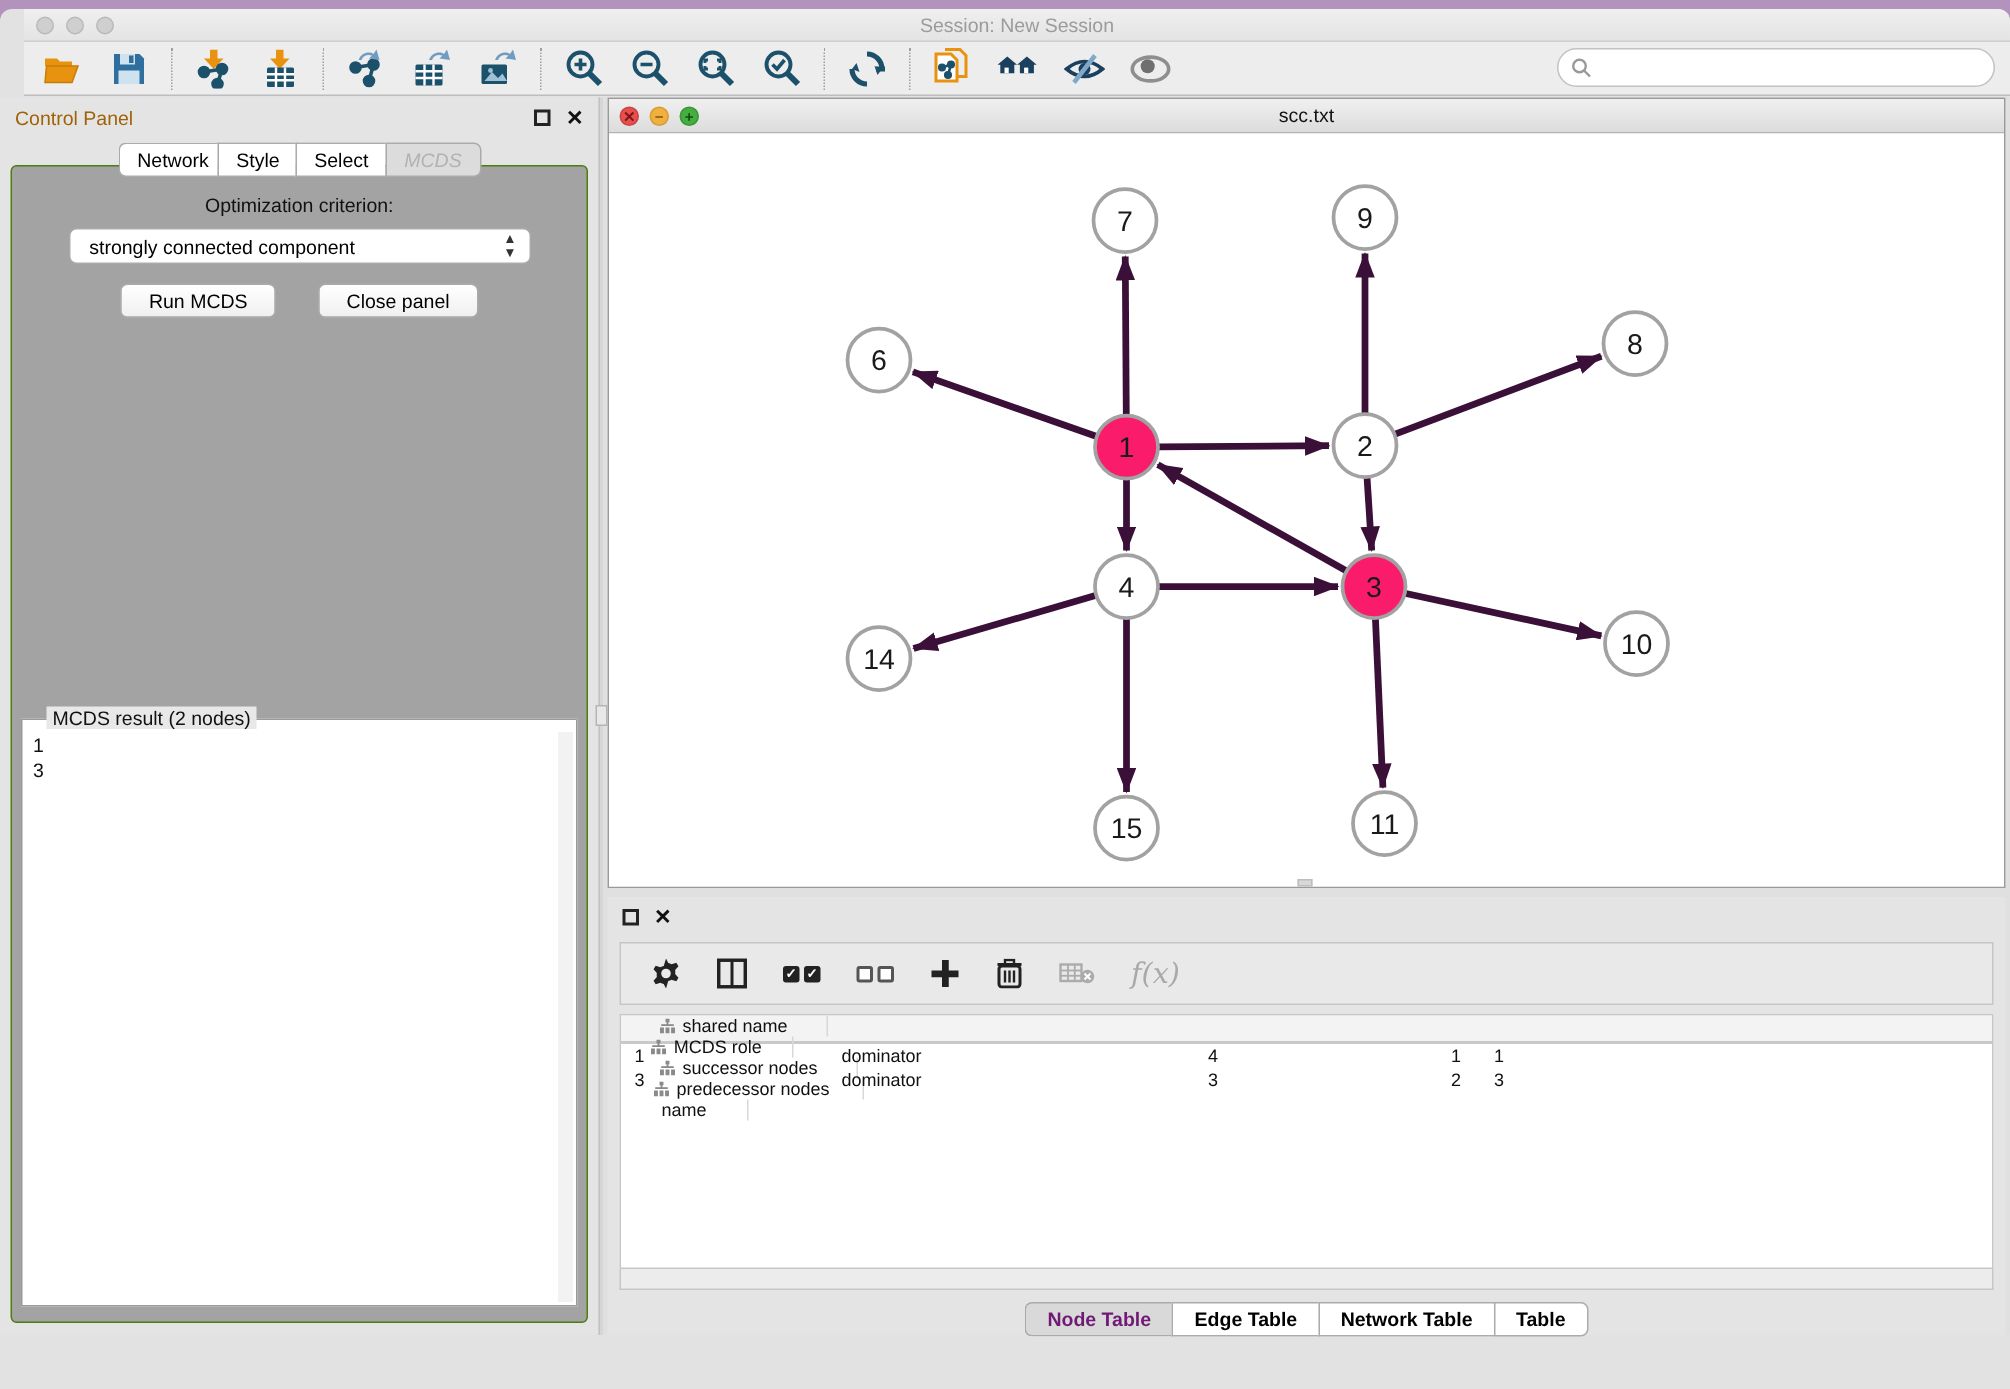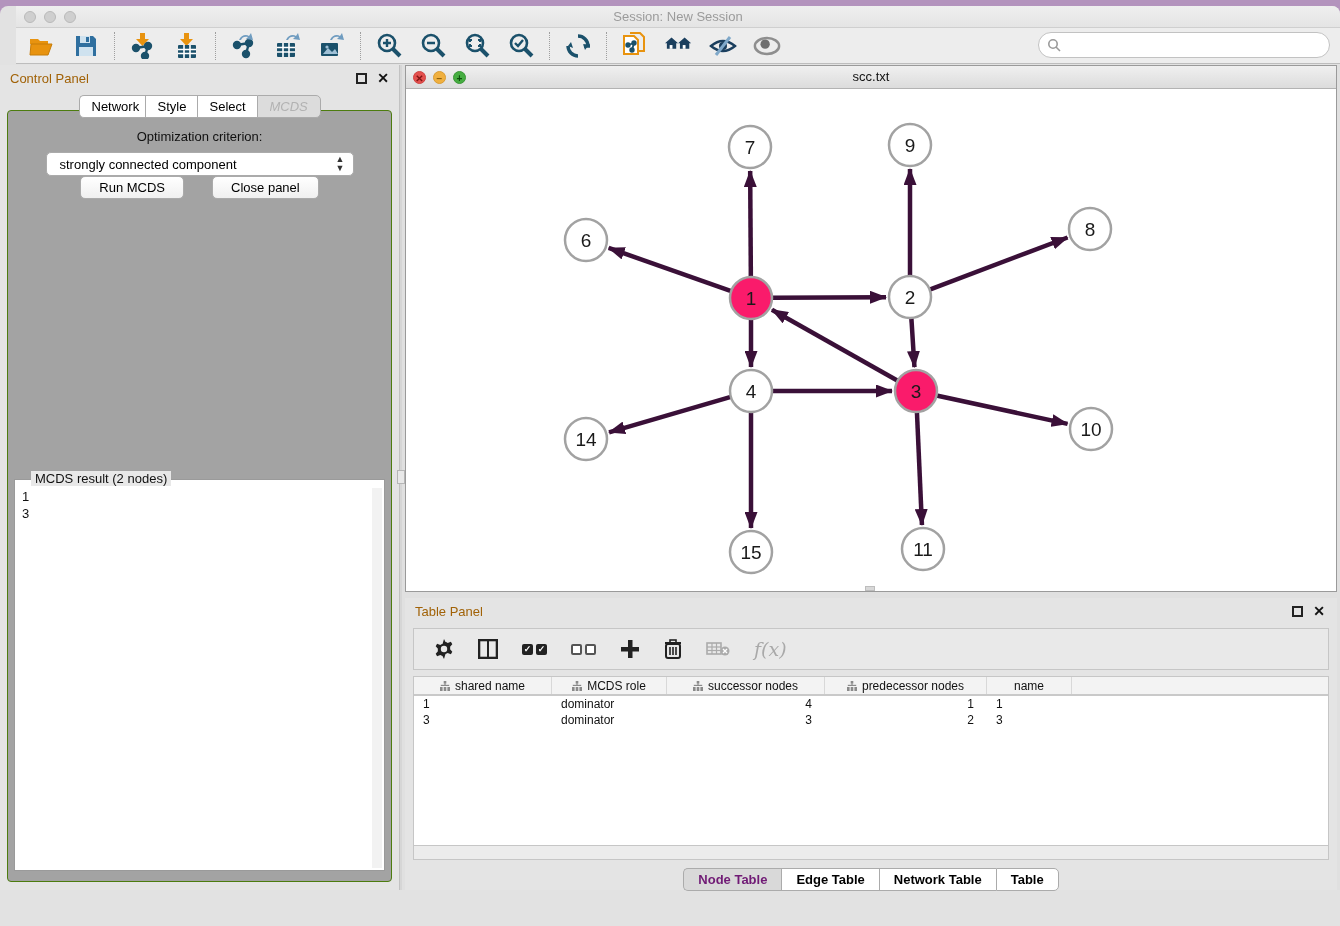--- a/index.html
+++ b/index.html
@@ -34,21 +34,21 @@
   .panel-close { font-size:14px; font-weight:bold; color:#111; cursor:pointer; line-height:1; }
   .cp-tabs { display:flex; justify-content:center; margin-top:4px; position:relative; z-index:2; }
   .cp-tab { font-size:13px; padding:3px 12px; background:#fff; border:1px solid #ababab; border-right:none; cursor:pointer; color:#000; }
   .cp-tab:first-child { border-radius:5px 0 0 5px; }
   .cp-tab:last-child { border-right:1px solid #ababab; border-radius:0 5px 5px 0; }
   .cp-tab.sel { background:#dcdcdc; color:#b2b2b2; }
   .cp-body { position:absolute; left:7px; right:7px; top:45px; bottom:8px; background:#a3a3a3; border:1px solid #4d7c0f; border-radius:4px; }
   .opt-label { text-align:center; font-size:13px; color:#111; margin-top:18px; }
   .dropdown { position:relative; margin:8px auto 0; width:308px; height:24px; background:#fff; border:1px solid #ababab; border-radius:5px; font-size:13px; display:flex; align-items:center; padding-left:13px; cursor:pointer; }
   .dd-arrows { position:absolute; right:8px; top:2px; font-size:9px; line-height:9px; color:#333; text-align:center; }
-  .btn-row { display:flex; justify-content:center; gap:28px; }
+  .btn-row { display:flex; justify-content:center; gap:28px; margin-top:13px; }
   .std-btn { height:23px; padding:0 18px; background:linear-gradient(#ffffff,#f0f0f0); border:1px solid #ababab; border-radius:5px; font-size:13px; font-family:"Liberation Sans",sans-serif; cursor:pointer; }
   .result-box { position:absolute; left:6px; right:6px; top:368px; bottom:10px; border:1px solid #9a9a9a; background:#fff; }
   .result-legend { position:absolute; top:-9px; left:16px; background:#e8e8e8; padding:0 4px; font-size:13px; color:#111; }
   .result-text { position:absolute; left:2px; top:8px; right:14px; bottom:2px; font-size:13px; color:#111; padding-left:5px; white-space:pre; overflow:hidden; line-height:17px; }
   .result-scroll { position:absolute; right:2px; top:8px; width:10px; bottom:2px; background:#f2f2f2; }
 
   
   .net-win { position:absolute; left:405px; top:0px; width:932px; height:527px; border:1px solid #9a9a9a; background:#fff; }
   .net-head { height:23px; background:linear-gradient(#f0f0f0,#dcdcdc); border-bottom:1px solid #b3b3b3; position:relative; }
   .net-title { text-align:center; font-size:13px; line-height:22px; color:#111; }
@@ -58,21 +58,21 @@
   .tl.grn { left:47px; background:#46ad41; color:#0d4f0c; border:1px solid #3a9636; }
   .net-body { position:relative; width:930px; height:502px; background:#fff; }
   .resize-dot { position:absolute; left:459px; bottom:0px; width:10px; height:5px; background:#d8d8d8; border:1px solid #bdbdbd; }
 
   
   .table-panel { position:absolute; left:405px; top:533px; width:932px; bottom:0; background:#e4e4e4; }
   .tp-toolbar { margin:4px 8px 0 8px; height:42px; background:#e9e9e9; border:1px solid #c6c6c6; display:flex; align-items:center; gap:24px; padding-left:20px; }
   .tp-btn { display:flex; align-items:center; justify-content:center; cursor:pointer; }
   .fx { font-family:"DejaVu Serif", serif; font-style:italic; font-size:19px; color:#a9a9a9; }
   .tbl { margin:6px 8px 0 8px; background:#fff; border:1px solid #c6c6c6; height:170px; overflow:hidden; }
-  .tbl-head { display:flex; background:#f3f3f3; border-bottom:2px solid #c9c9c9; height:19px; }
+  .tbl-head { display:flex; background:#f3f3f3; border-bottom:2px solid #c9c9c9; height:19px;flex-direction:column; }
   .th { display:flex; align-items:center; justify-content:center; gap:5px; font-size:12px; color:#111; border-right:1px solid #d8d8d8; height:100%; }
   .tbl-row { display:flex; height:16px; }
   .td { font-size:12px; color:#111; padding:0 6px; display:flex; align-items:center; }
   .td.r { justify-content:flex-end; padding-right:13px; }
   .td.l { justify-content:flex-start; padding-left:9px; }
   .tp-strip { margin:0 8px; height:14px; background:#ececec; border:1px solid #c6c6c6; border-top:none; }
   .tp-tabs { display:flex; justify-content:center; margin-top:8px; }
   .tp-tab { font-size:13px; font-weight:bold; padding:3px 14px; background:#fff; border:1px solid #ababab; border-right:none; cursor:pointer; color:#000; }
   .tp-tab:first-child { border-radius:5px 0 0 5px; }
   .tp-tab:last-child { border-right:1px solid #ababab; border-radius:0 5px 5px 0; }
@@ -365,21 +365,20 @@
               <text x="180" y="350" text-anchor="middle" dy="0.36em" font-size="19" fill="#1a1a1a" font-family="&quot;Liberation Sans&quot;, sans-serif">14</text>
               <circle cx="345" cy="463" r="21" fill="#ffffff" stroke="#a2a2a2" stroke-width="2.5"></circle>
               <text x="345" y="463" text-anchor="middle" dy="0.36em" font-size="19" fill="#1a1a1a" font-family="&quot;Liberation Sans&quot;, sans-serif">15</text>
             </svg>
         <div class="resize-dot"></div>
       </div>
     </div>
 
     <div class="table-panel">
       <div class="panel-titlerow" style="padding:0 12px 0 10px;">
-        <div class="panel-title">Table Panel</div>
         <div class="panel-float"></div>
         <div class="panel-close">✕</div>
       </div>
       <div class="tp-toolbar">
         <div class="tp-btn">
           <svg class="icon" width="20" height="20" viewBox="0 0 20 20">
                 <path fill="#222" d="M10 0 l1.5 3 a7 7 0 0 1 2.2 .9 l3.2 -1.1 l1.4 2.4 l-2.2 2.5 a7 7 0 0 1 0 2.6 l2.2 2.5 l-1.4 2.4 l-3.2 -1.1 a7 7 0 0 1 -2.2 .9 L10 20 l-1.5 -3 a7 7 0 0 1 -2.2 -.9 l-3.2 1.1 l-1.4 -2.4 l2.2 -2.5 a7 7 0 0 1 0 -2.6 L1.7 7.2 l1.4 -2.4 l3.2 1.1 a7 7 0 0 1 2.2 -.9 z"></path>
                 <circle cx="10" cy="10" r="3.2" fill="#e9e9e9"></circle>
               </svg>
         </div>

